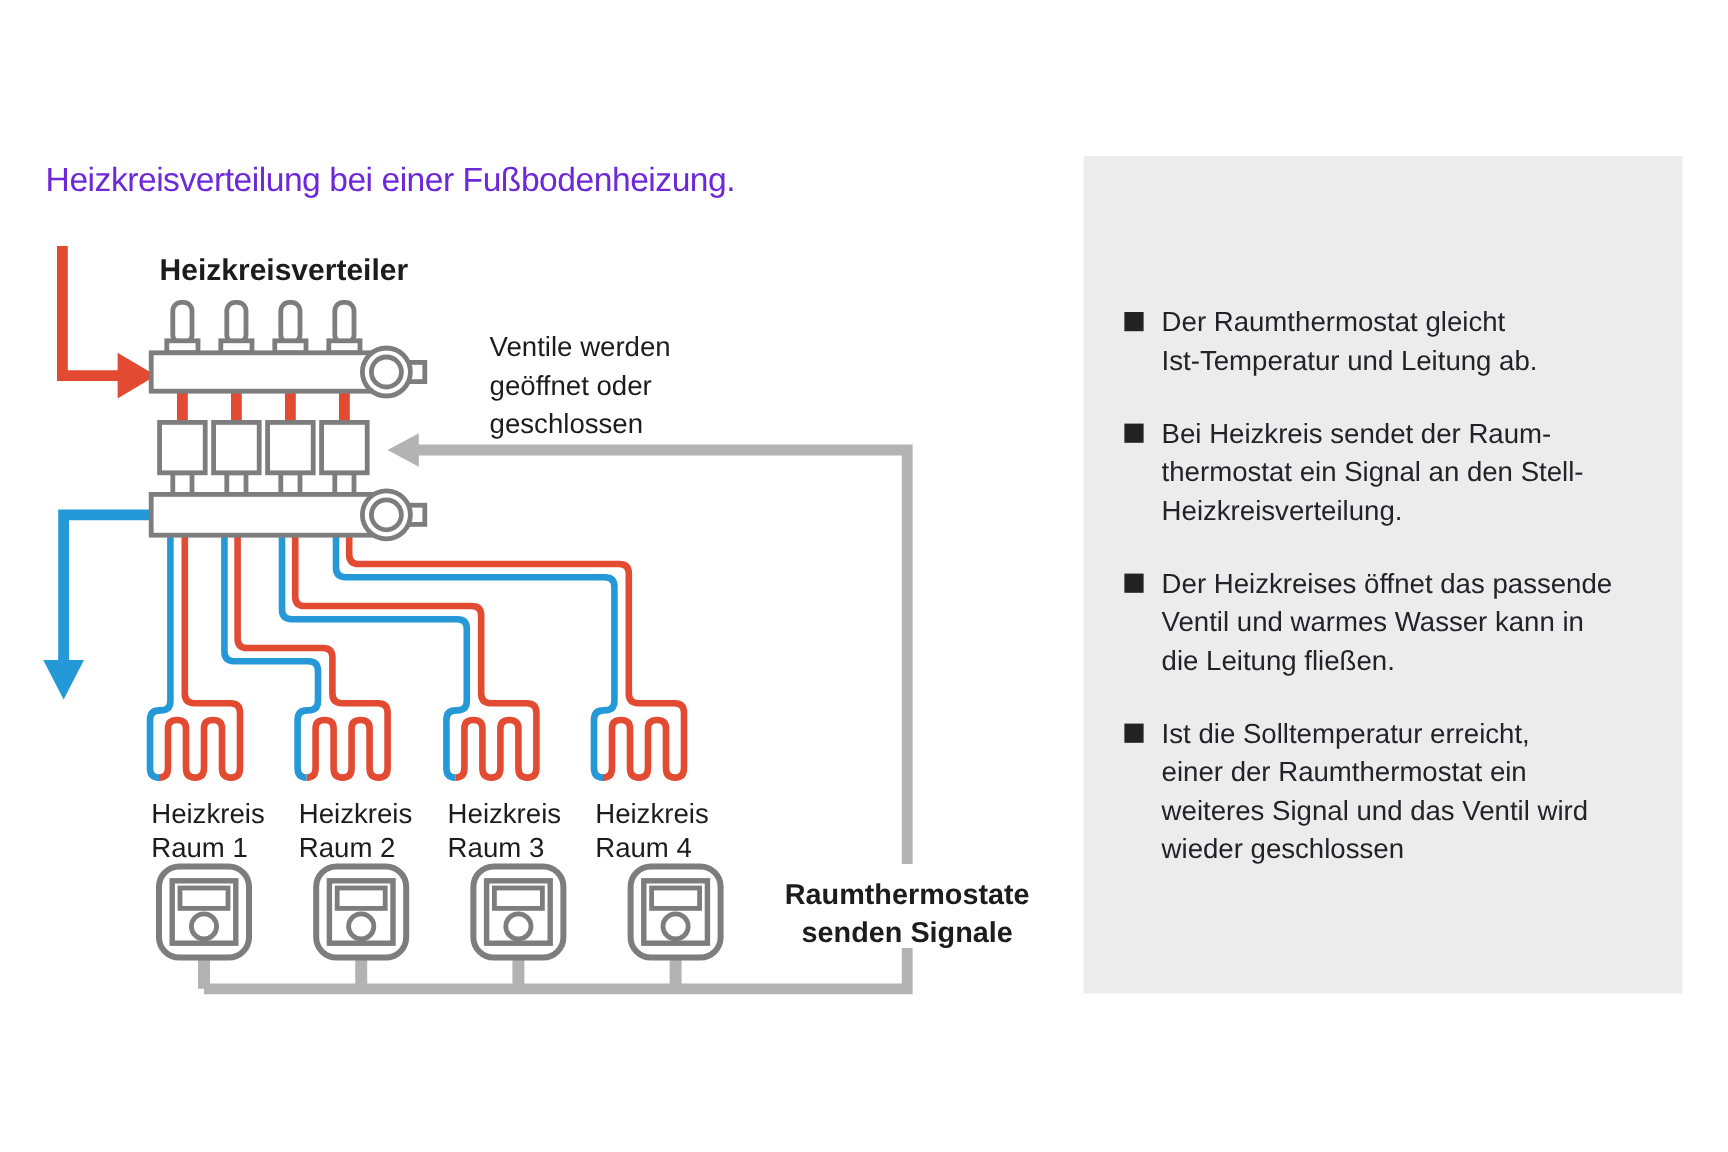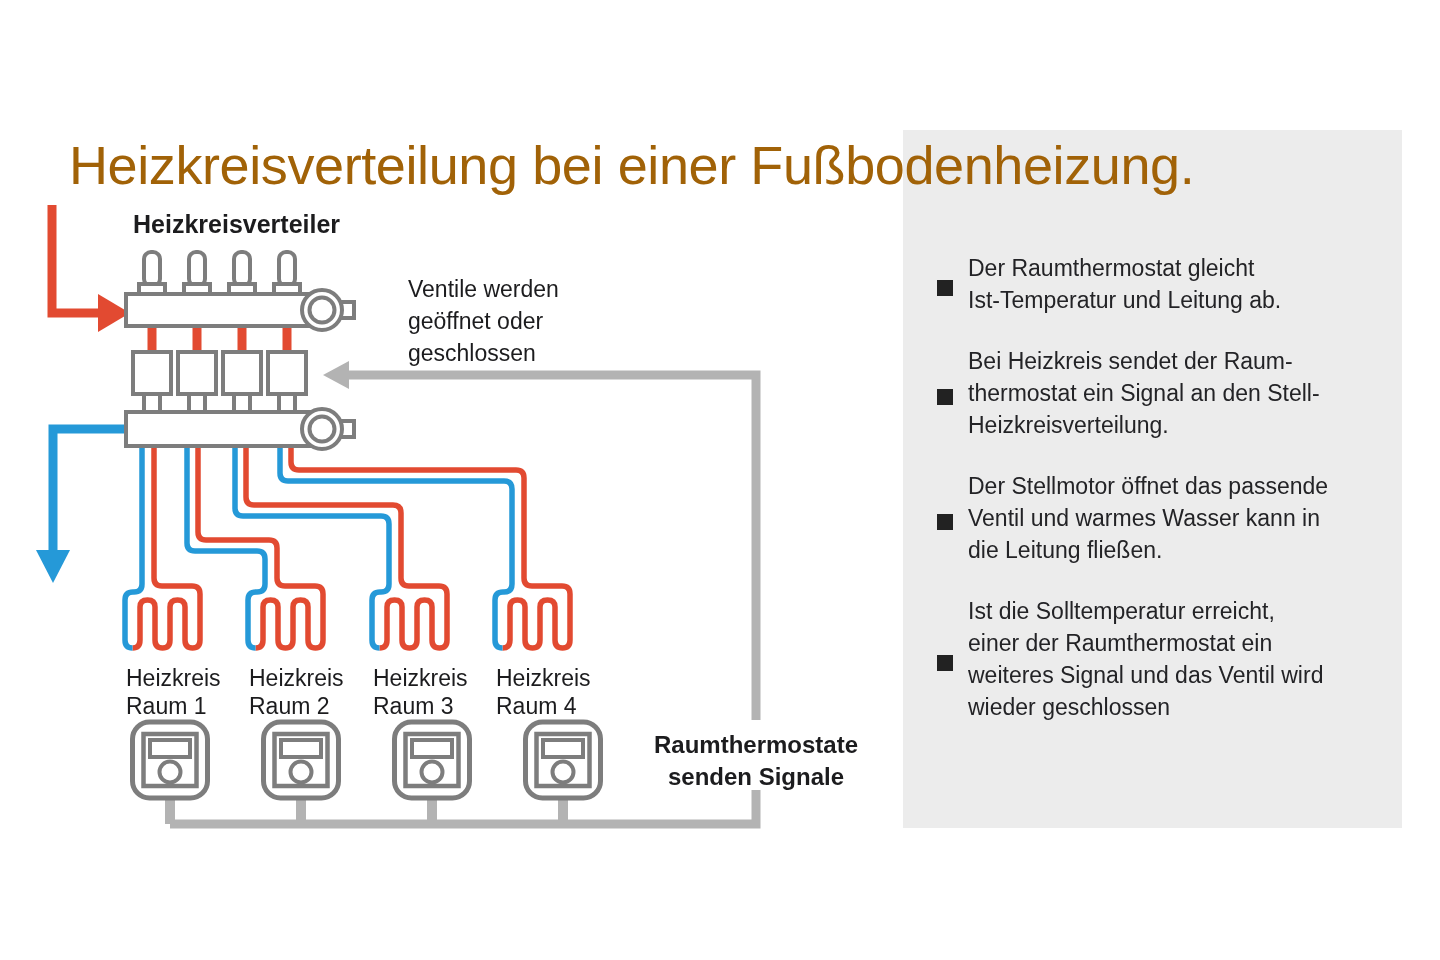--- a/index.html
+++ b/index.html
@@ -1,24 +1,24 @@
 <!DOCTYPE html>
 <html><head>
 <meta charset="utf-8">
 <style>
   html,body{margin:0;padding:0;background:#fff;}
   .stage{position:relative;width:1440px;height:960px;background:#fff;overflow:hidden;
          font-family:"Liberation Sans", sans-serif;color:#1c1c1e;}
   .stage svg{position:absolute;left:0;top:0;}
   .stage svg text{font-family:"Liberation Sans", sans-serif;fill:#1c1c1e;}
-  .page-title{position:absolute;left:38px;top:134px;font-size:54px;letter-spacing:-0.4px;
-              color:#a16207;white-space:nowrap;margin-left:31px;}
+  .page-title{position:absolute;left:38px;top:134px;font-size:28px;letter-spacing:-0.4px;
+              color:#6d28d9;white-space:nowrap;}
   .sidebar{position:absolute;left:903px;top:130px;width:499px;height:698px;
            box-sizing:border-box;padding:122px 28px 0 34px;background:transparent;}
-  .bullet{display:flex;align-items:center;margin-bottom:29px;}
+  .bullet{display:flex;align-items:flex-start;margin-bottom:29px;}
   .bullet .sq{width:16px;height:16px;background:#222;flex:0 0 16px;margin-top:8px;}
   .bullet .blines{margin-left:15px;font-size:23px;line-height:32px;color:#232326;}
 </style>
 </head>
 <body>
 
 <div class="stage">
 
   <svg width="1440" height="960" viewBox="0 0 1440 960">
 
@@ -148,21 +148,21 @@
       <span class="sq"></span>
       <div class="blines">
         <div>Bei Heizkreis sendet der Raum-</div>
         <div>thermostat ein Signal an den Stell-</div>
         <div>Heizkreisverteilung.</div>
       </div>
     </div>
     <div class="bullet">
       <span class="sq"></span>
       <div class="blines">
-        <div>Der Stellmotor öffnet das passende</div>
+        <div>Der Heizkreises öffnet das passende</div>
         <div>Ventil und warmes Wasser kann in</div>
         <div>die Leitung fließen.</div>
       </div>
     </div>
     <div class="bullet">
       <span class="sq"></span>
       <div class="blines">
         <div>Ist die Solltemperatur erreicht,</div>
         <div>einer der Raumthermostat ein</div>
         <div>weiteres Signal und das Ventil wird</div>

